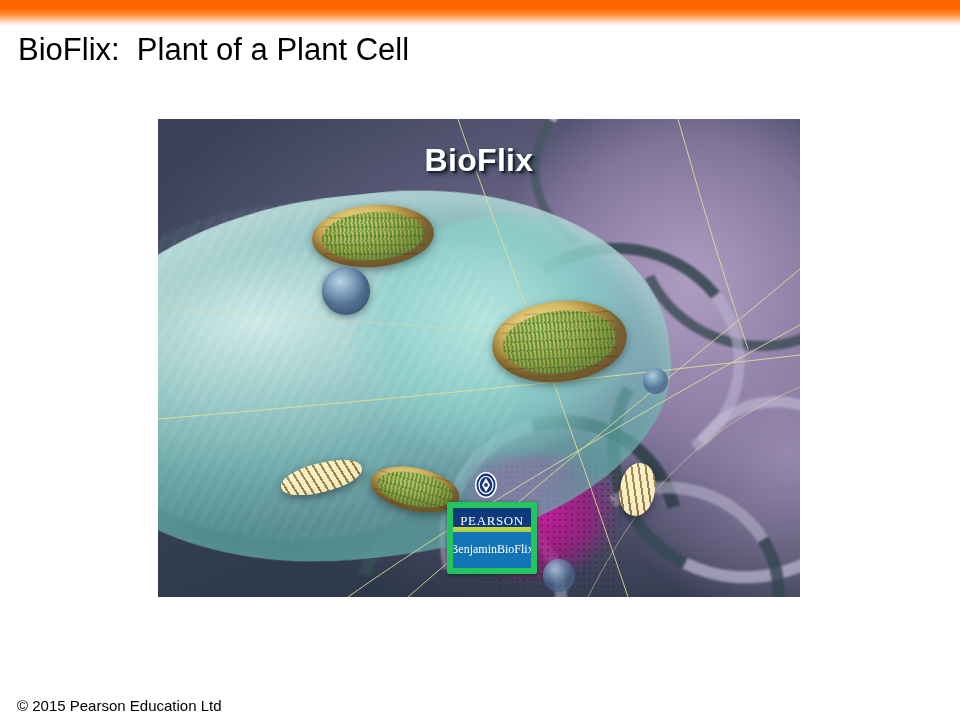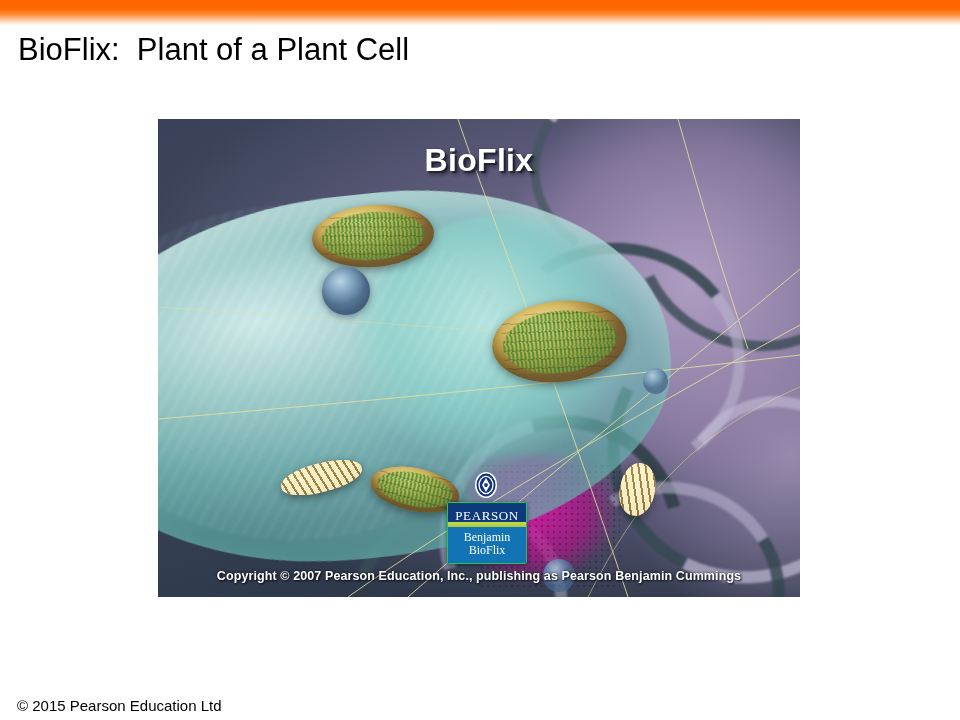--- a/index.html
+++ b/index.html
@@ -299,21 +299,21 @@
   .pearson-seal {
     width: 28px;
     height: 28px;
     margin: 0 auto 3px auto;
     position: relative;
   }
   .pearson-logo {
     width: 78px;
     height: 60px;
     background: #0a2f66;
-    border: 1px solid #22c55e;
+    border: 6px solid #22c55e;
     border-radius: 2px;
     overflow: hidden;
     position: relative;
     box-shadow: 0 1px 4px rgba(0,0,0,0.45);
   }
   .pearson-top {
     height: 26px;
     background: #0d3a7a;
     color: #ffffff;
     font-family: "Liberation Serif", serif;
@@ -335,21 +335,21 @@
   .pearson-bottom {
     position: absolute;
     left: 0; right: 0; bottom: 0;
     height: 34px;
     background: #1273b5;
     color: #ffffff;
     font-family: "Liberation Serif", serif;
     font-size: 12px;
     line-height: 13px;
     display: flex;
-    flex-direction: column;
+    flex-direction: row;
     align-items: center;
     justify-content: center;
     padding-bottom: 2px;
   }
 
   
   .media-copyright {
     position: absolute;
     left: 0;
     right: 0;
@@ -452,17 +452,16 @@
       <div class="pearson-logo">
         <div class="pearson-top">PEARSON</div>
         <div class="pearson-swoosh"></div>
         <div class="pearson-bottom">
           <span>Benjamin</span>
           <span>BioFlix</span>
         </div>
       </div>
     </div>
 
-    <div class="media-copyright">Copyright © 2007 Pearson Education, Inc., publishing as Pearson Benjamin Cummings</div>
   </div>
 </div>
 
 <div class="page-footer">© 2015 Pearson Education Ltd</div>
 
 </body></html>

